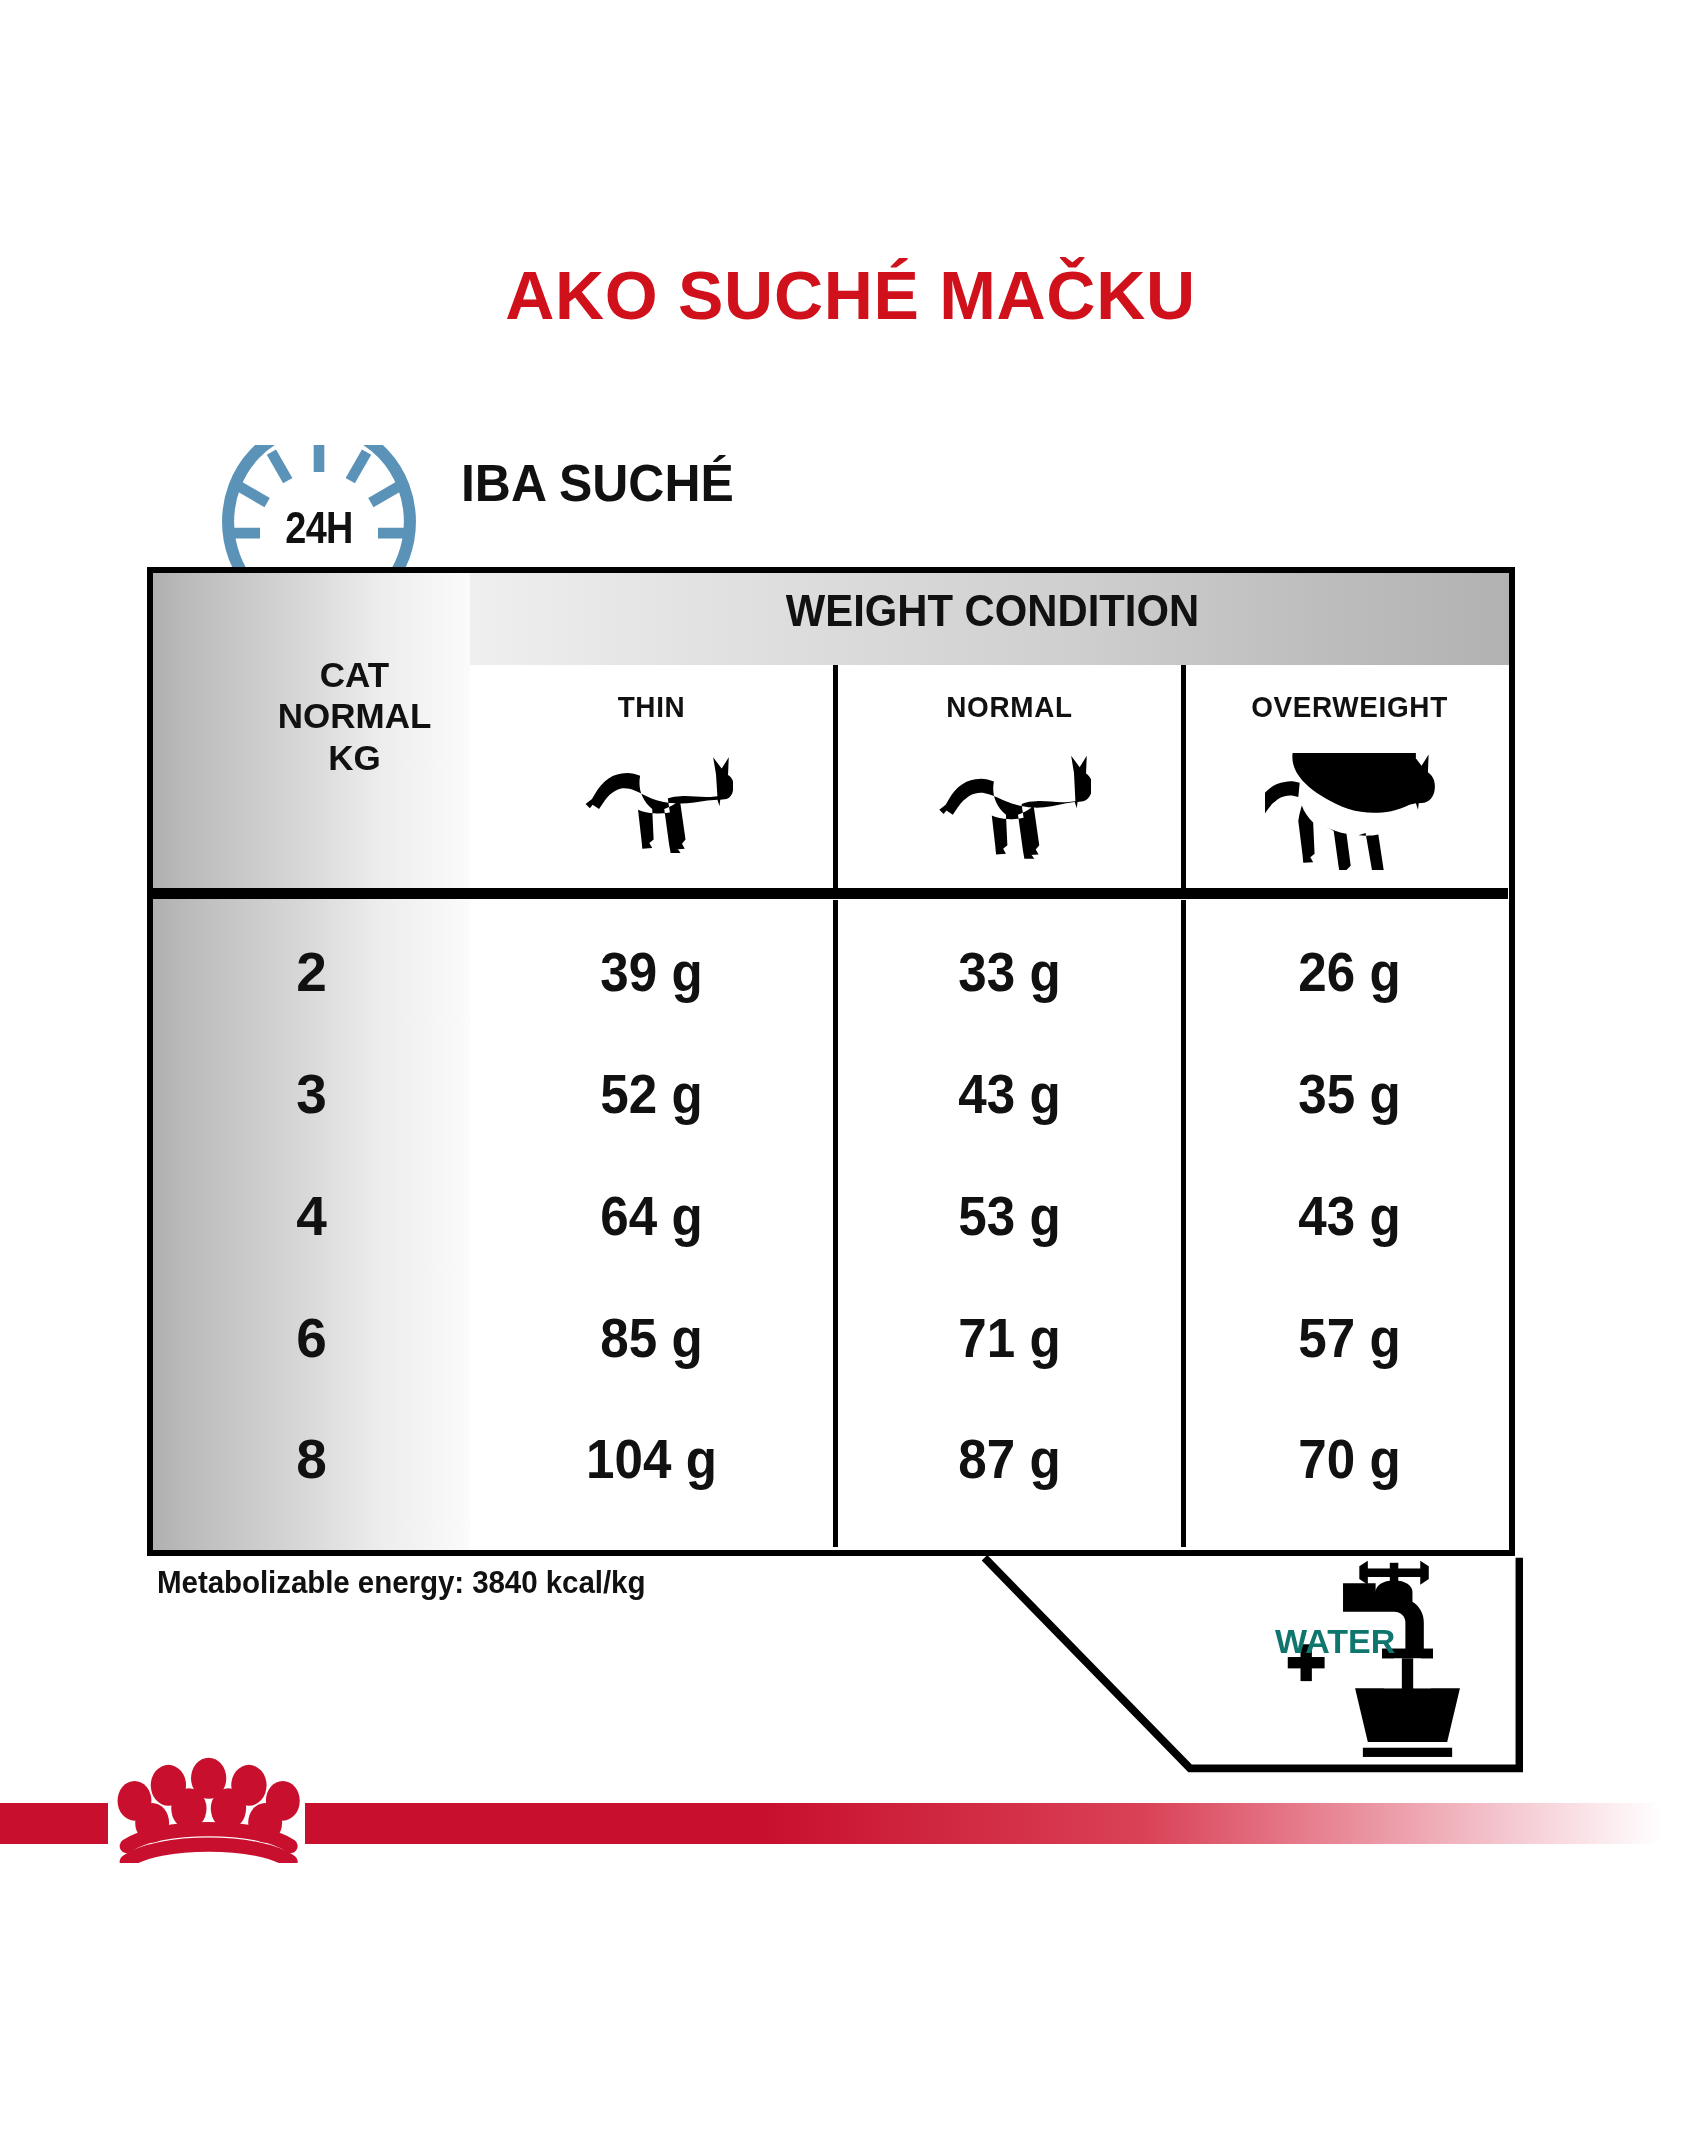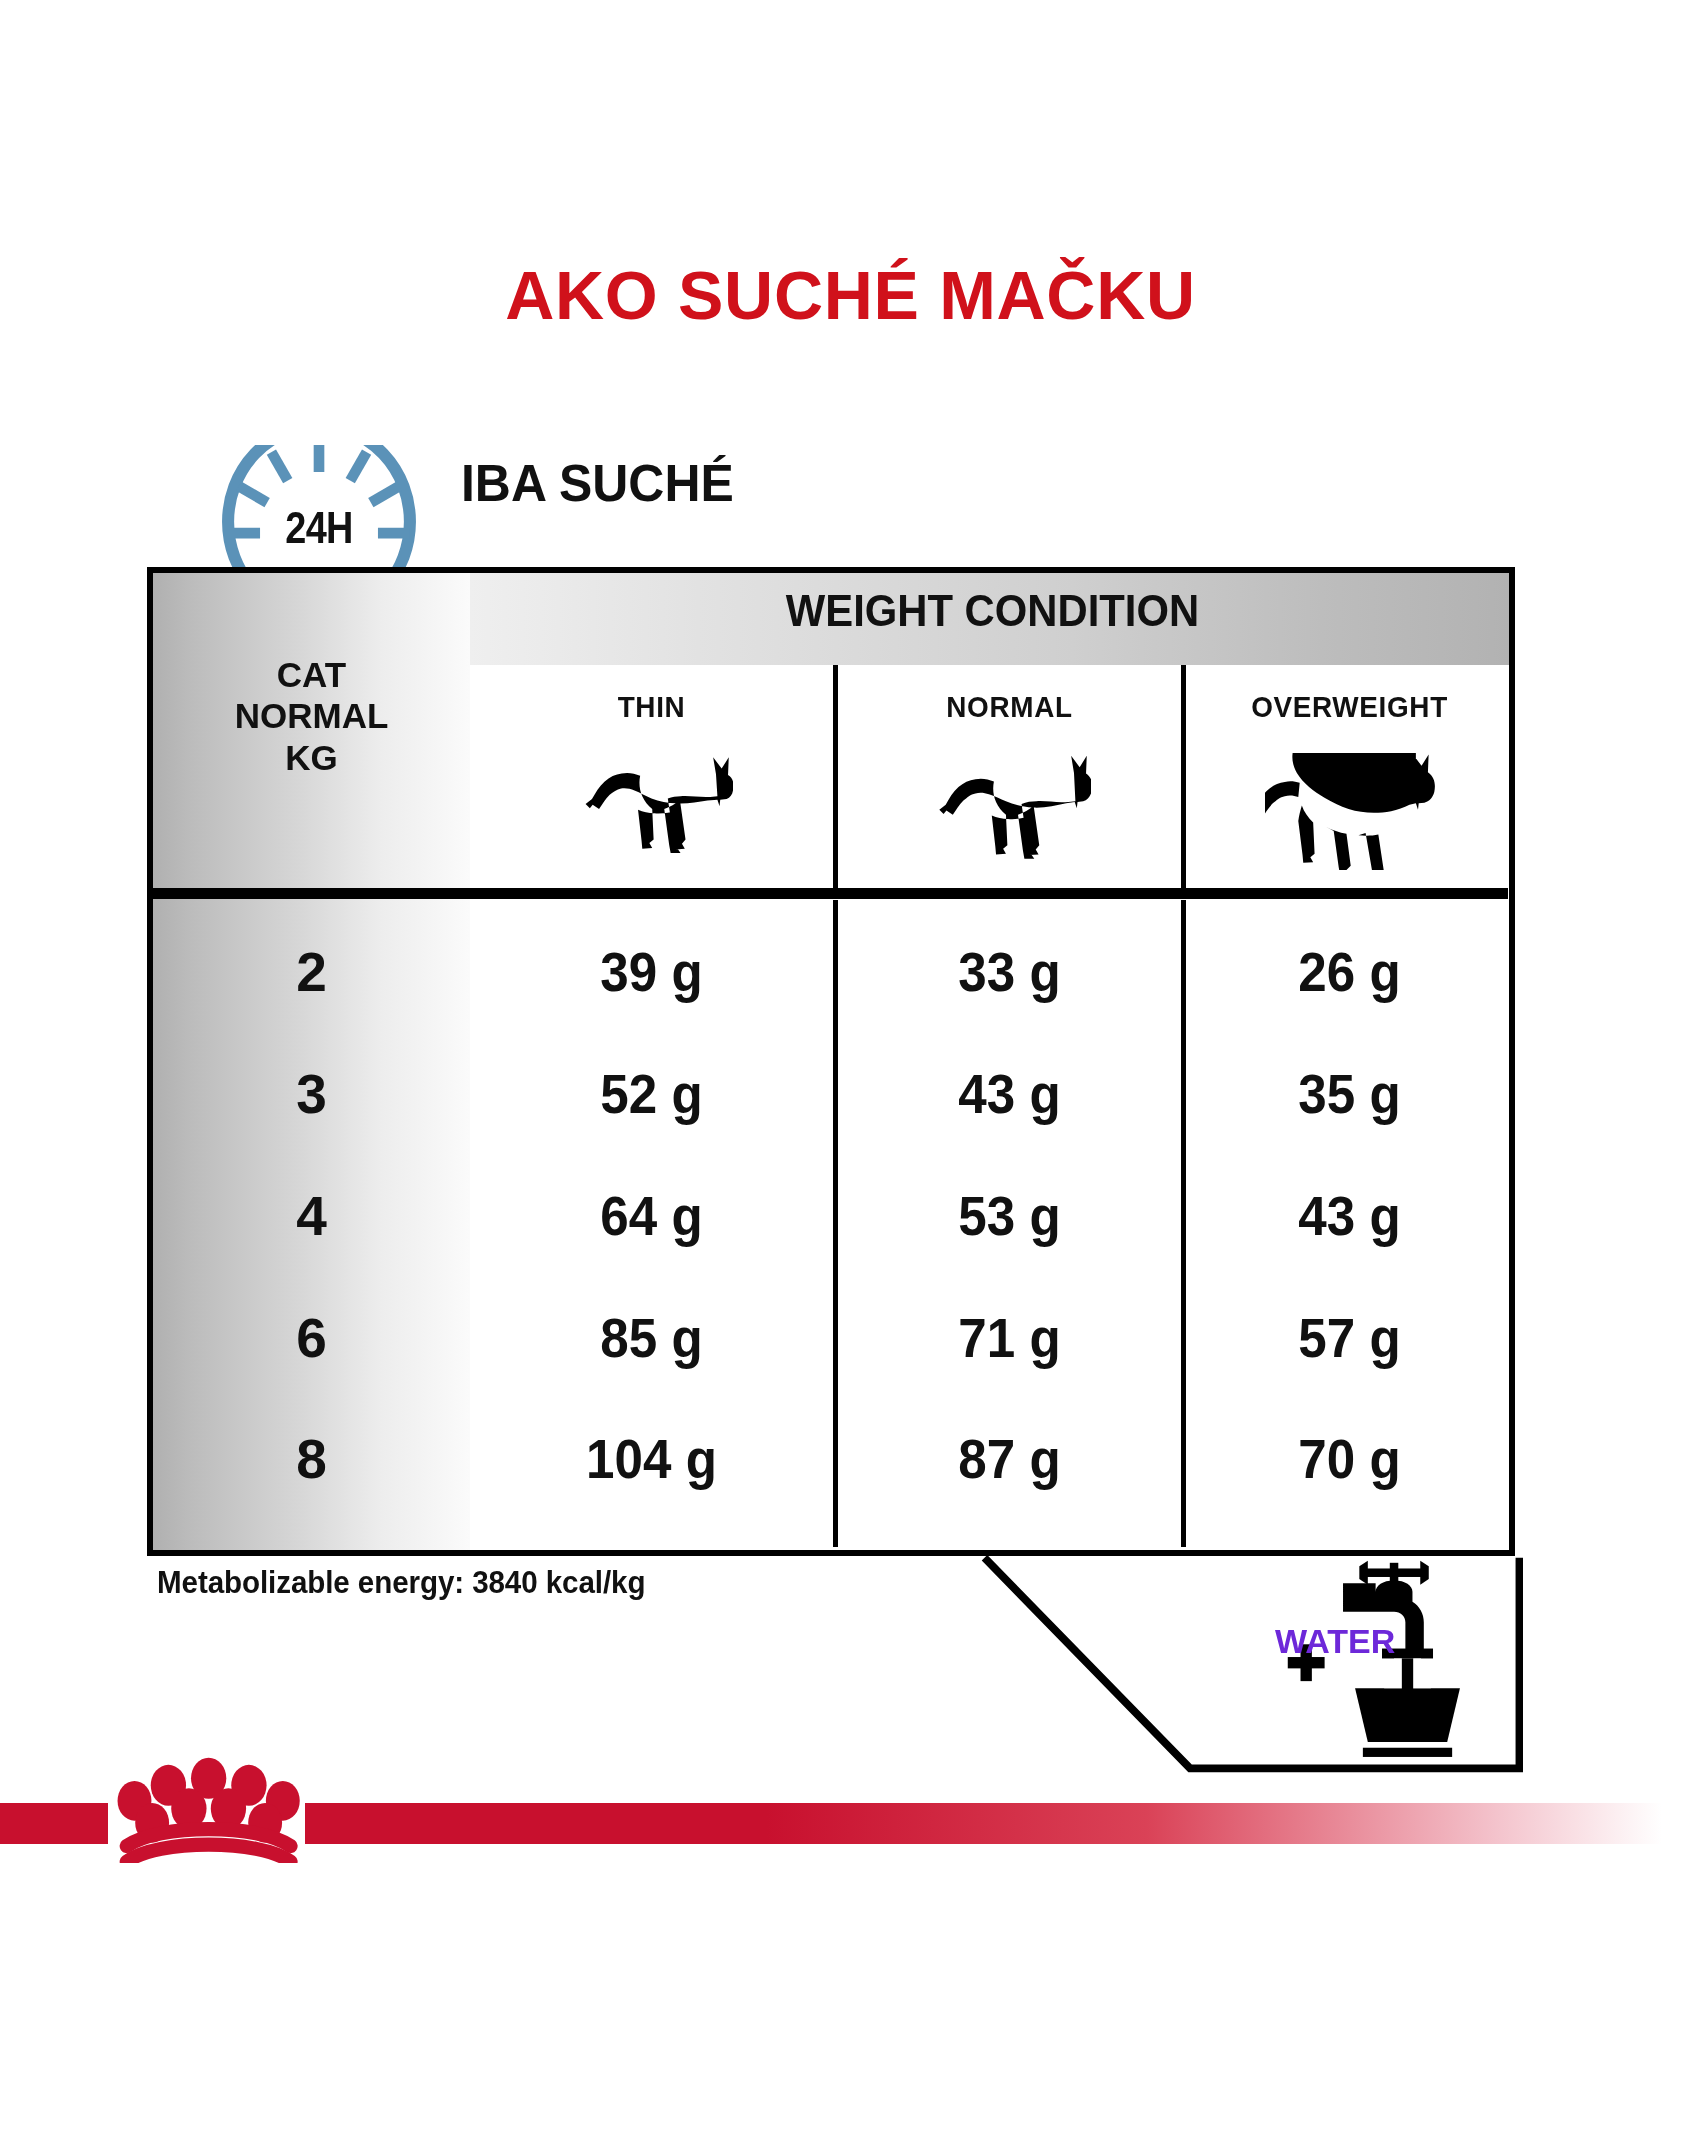--- a/index.html
+++ b/index.html
@@ -95,20 +95,21 @@
     position: absolute;
     left: 0;
     top: 81px;
     width: 317px;
     text-align: center;
     font-size: 35px;
     font-weight: bold;
     color: #111;
     line-height: 1.18;
     font-family: "Liberation Sans", sans-serif;
+    padding-left: 43px;
   }
 
   
   #condition-band {
     position: absolute;
     left: 317px;
     top: 0;
     right: 0;
     height: 92px;
     background: linear-gradient(to right,
@@ -221,21 +222,21 @@
     width: 581px;
     height: 234px;
   }
   #water-box svg { display: block; }
   #water-label {
     position: absolute;
     left: 333px;
     top: 77px;
     font-size: 34px;
     font-weight: bold;
-    color: #6d28d9;
+    color: #0f766e;
     font-family: "Liberation Sans", sans-serif;
     letter-spacing: 0px;
   }
 
   
   #brand-bar-left {
     position: absolute;
     left: 0;
     top: 1803px;
     width: 108px;

